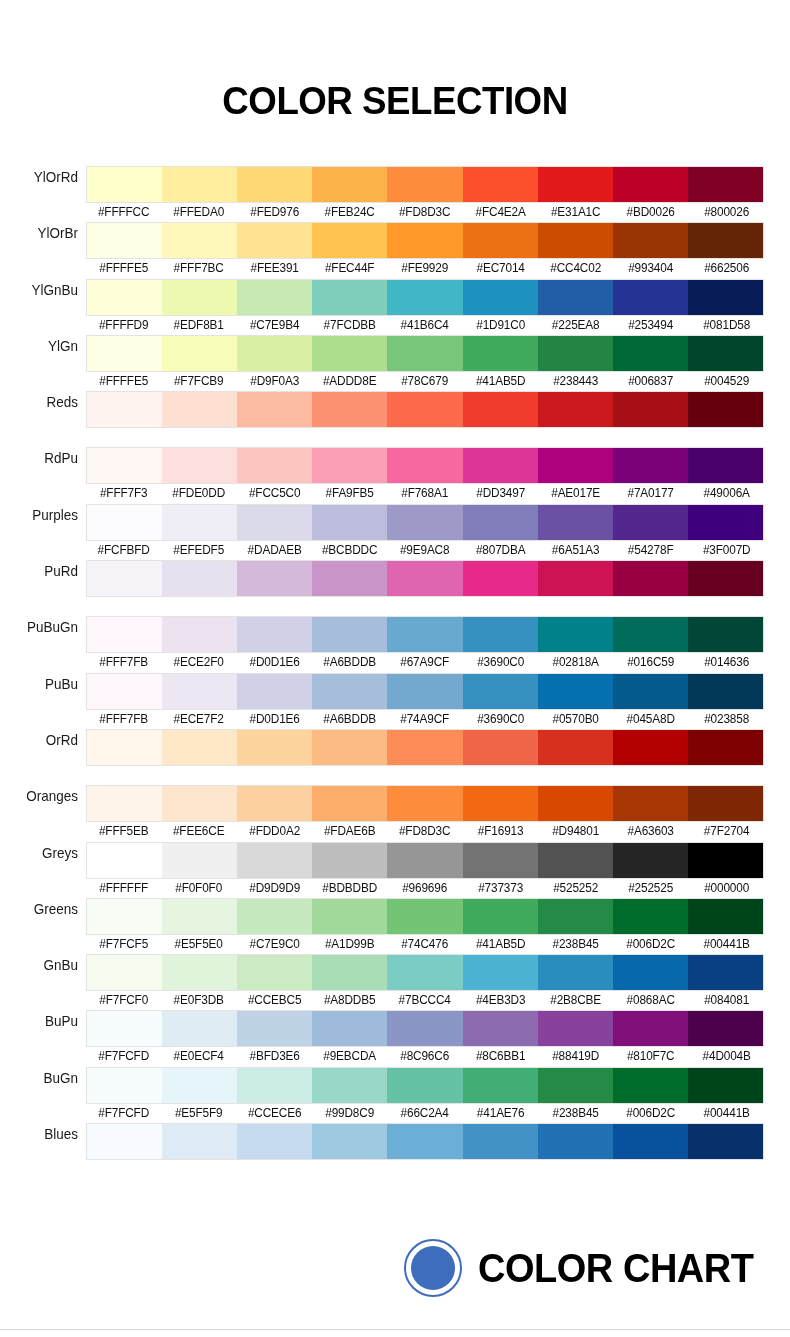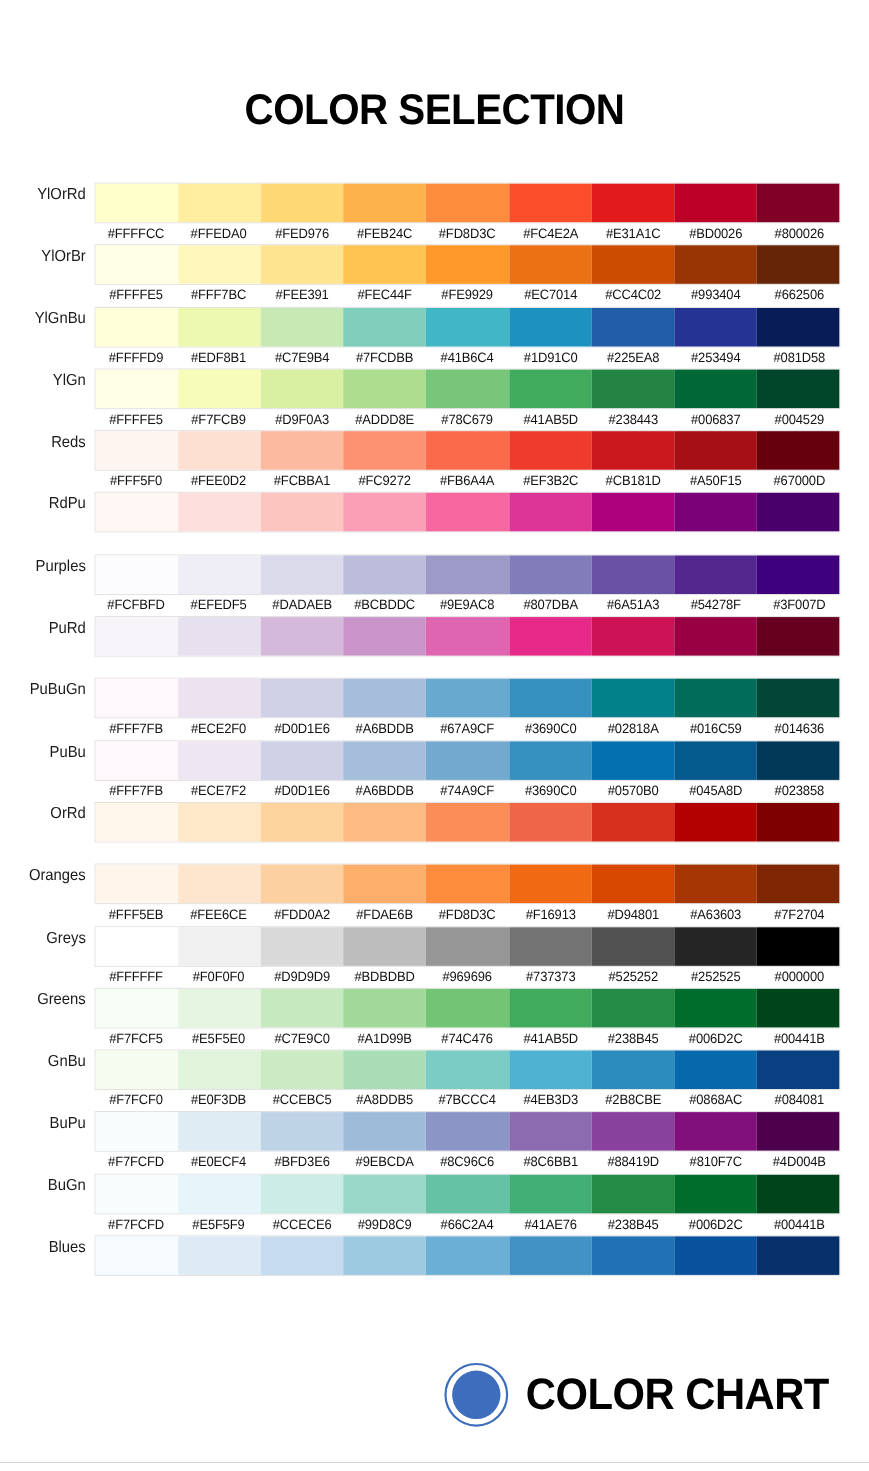--- a/index.html
+++ b/index.html
@@ -257,45 +257,45 @@
         <div class="swatch" style="background: rgb(255, 245, 240);"></div>
         <div class="swatch" style="background: rgb(254, 224, 210);"></div>
         <div class="swatch" style="background: rgb(252, 187, 161);"></div>
         <div class="swatch" style="background: rgb(252, 146, 114);"></div>
         <div class="swatch" style="background: rgb(251, 106, 74);"></div>
         <div class="swatch" style="background: rgb(239, 59, 44);"></div>
         <div class="swatch" style="background: rgb(203, 24, 29);"></div>
         <div class="swatch" style="background: rgb(165, 15, 21);"></div>
         <div class="swatch" style="background: rgb(103, 0, 13);"></div>
       </div>
-      <div class="hex-strip">
-        <div class="hex-cell">#FFF5F0</div>
-        <div class="hex-cell">#FEE0D2</div>
-        <div class="hex-cell">#FCBBA1</div>
-        <div class="hex-cell">#FC9272</div>
-        <div class="hex-cell">#FB6A4A</div>
-        <div class="hex-cell">#EF3B2C</div>
-        <div class="hex-cell">#CB181D</div>
-        <div class="hex-cell">#A50F15</div>
-        <div class="hex-cell">#67000D</div>
-      </div>
     </div>
     <div class="palette-row">
       <div class="row-label">RdPu</div>
       <div class="swatch-strip">
         <div class="swatch" style="background: rgb(255, 247, 243);"></div>
         <div class="swatch" style="background: rgb(253, 224, 221);"></div>
         <div class="swatch" style="background: rgb(252, 197, 192);"></div>
         <div class="swatch" style="background: rgb(250, 159, 181);"></div>
         <div class="swatch" style="background: rgb(247, 104, 161);"></div>
         <div class="swatch" style="background: rgb(221, 52, 151);"></div>
         <div class="swatch" style="background: rgb(174, 1, 126);"></div>
         <div class="swatch" style="background: rgb(122, 1, 119);"></div>
         <div class="swatch" style="background: rgb(73, 0, 106);"></div>
       </div>
+      <div class="hex-strip">
+        <div class="hex-cell">#FFF7F3</div>
+        <div class="hex-cell">#FDE0DD</div>
+        <div class="hex-cell">#FCC5C0</div>
+        <div class="hex-cell">#FA9FB5</div>
+        <div class="hex-cell">#F768A1</div>
+        <div class="hex-cell">#DD3497</div>
+        <div class="hex-cell">#AE017E</div>
+        <div class="hex-cell">#7A0177</div>
+        <div class="hex-cell">#49006A</div>
+      </div>
     </div>
     <div class="palette-row">
       <div class="row-label">Purples</div>
       <div class="swatch-strip">
         <div class="swatch" style="background: rgb(252, 251, 253);"></div>
         <div class="swatch" style="background: rgb(239, 237, 245);"></div>
         <div class="swatch" style="background: rgb(218, 218, 235);"></div>
         <div class="swatch" style="background: rgb(188, 189, 220);"></div>
         <div class="swatch" style="background: rgb(158, 154, 200);"></div>
         <div class="swatch" style="background: rgb(128, 125, 186);"></div>

